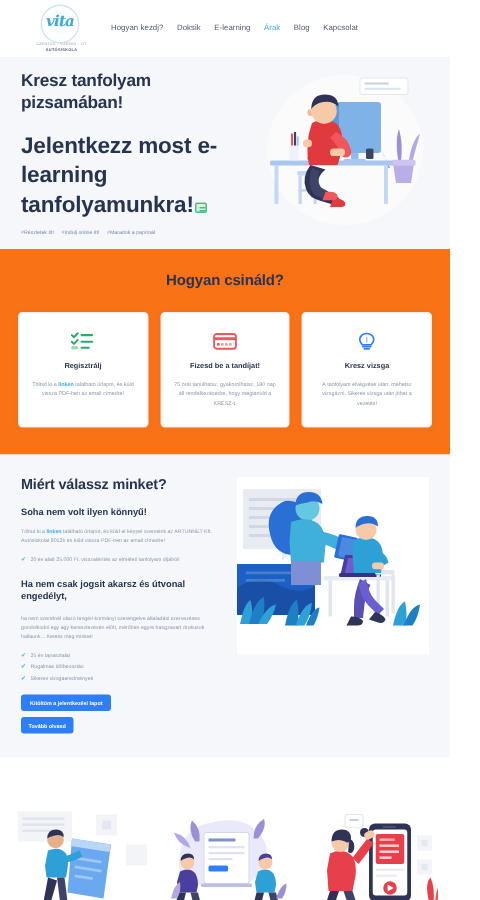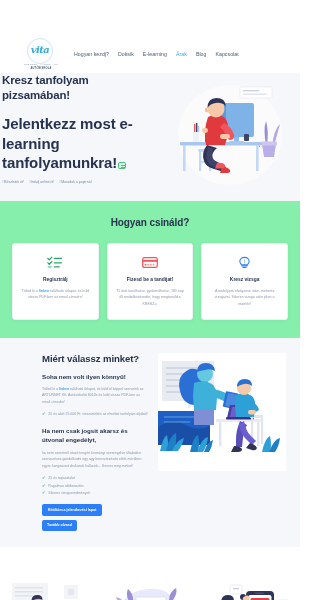--- a/index.html
+++ b/index.html
@@ -10,21 +10,20 @@
     font-family: "Liberation Sans", sans-serif;
     color: #2b3a67;
   }
   .page { width: 300px; height: 600px; position: relative; overflow: hidden; }
 
   
   .navbar {
     height: 38px; background: #ffffff;
     display: flex; align-items: center;
     padding: 0 10px;
-    margin-top: 35px;
   }
   .logo { width: 46px; height: 34px; position: relative; flex: 0 0 auto; margin-left: 8px; }
   .logo-circle {
     position: absolute; left: 9px; top: 1px;
     width: 26px; height: 26px; border-radius: 50%;
     background: radial-gradient(circle at 50% 45%, #eaf6fb 0%, #ffffff 55%, #ffffff 100%);
     border: 1.4px solid #cfe6f2;
   }
   .logo-script {
     position: absolute; left: 9px; top: 7px; width: 26px;
@@ -43,22 +42,22 @@
   .nav-links { display: flex; align-items: center; gap: 9px; margin-left: 10px; }
   .nav-link {
     font-size: 5.2px; color: #4b5a70; letter-spacing: 0.05px;
     cursor: pointer; white-space: nowrap;
   }
   .nav-link.active { color: #3da9e8; }
 
   
   .hero {
     background: #f5f7fb; height: 128px;
-    display: flex; align-items: flex-start; position: relative;
-    padding: 0 2px;
+    display: flex; align-items: center; position: relative;
+    padding: 0 14px;
   }
   .hero-left { width: 150px; }
   .hero-h1 {
     font-size: 11.5px; font-weight: bold; line-height: 1.32;
     color: #27344f; letter-spacing: -0.15px;
   }
   .hero-h2 {
     margin-top: 11px;
     font-size: 15px; font-weight: bold; line-height: 1.3;
     color: #27344f; letter-spacing: -0.1px;
@@ -76,21 +75,21 @@
   }
   .hero-links { margin-top: 7px; display: flex; gap: 5px; }
   .hero-link {
     font-size: 3.5px; color: #7b8aa3; white-space: nowrap; cursor: pointer;
   }
   .hero-link .hash { color: #9aa8bd; }
 
   .hero-art { position: absolute; right: 6px; top: 6px; width: 132px; height: 116px; }
 
   
-  .sec-how { background: #86efac; padding: 16px 12px 18px; }
+  .sec-how { background: #f97316; padding: 16px 12px 18px; }
   .sec-title {
     text-align: center; font-size: 10px; font-weight: bold;
     color: #27344f; letter-spacing: -0.1px;
   }
   .cards { display: flex; gap: 8px; margin-top: 15px; }
   .card {
     flex: 1; background: #ffffff; border: 0.7px solid #eef1f6;
     border-radius: 3px; padding: 10px 7px 12px;
     box-shadow: 0 1px 4px rgba(40,60,110,0.05);
     text-align: center;
@@ -99,21 +98,21 @@
   .card-title {
     margin-top: 7px; font-size: 4.9px; font-weight: bold; color: #27344f;
   }
   .card-text {
     margin-top: 6px; font-size: 3.6px; line-height: 1.75; color: #8b98ad;
   }
   .card-text b { color: #3da9e8; }
 
   
   .sec-why { background: #f5f7fb; padding: 15px 14px 16px; display: flex; gap: 10px; }
-  .why-left { width: 142px; margin-left: 28px; }
+  .why-left { width: 142px; }
   .why-h2 {
     font-size: 9.6px; font-weight: bold; color: #27344f; letter-spacing: -0.1px;
   }
   .why-h3 {
     margin-top: 9px; font-size: 6.2px; font-weight: bold; color: #27344f;
   }
   .why-p { margin-top: 6px; font-size: 3.5px; line-height: 1.85; color: #8b98ad; }
   .why-p a { color: #3da9e8; font-weight: bold; text-decoration: none; }
   .why-note {
     margin-top: 7px; font-size: 3.5px; color: #8b98ad;

